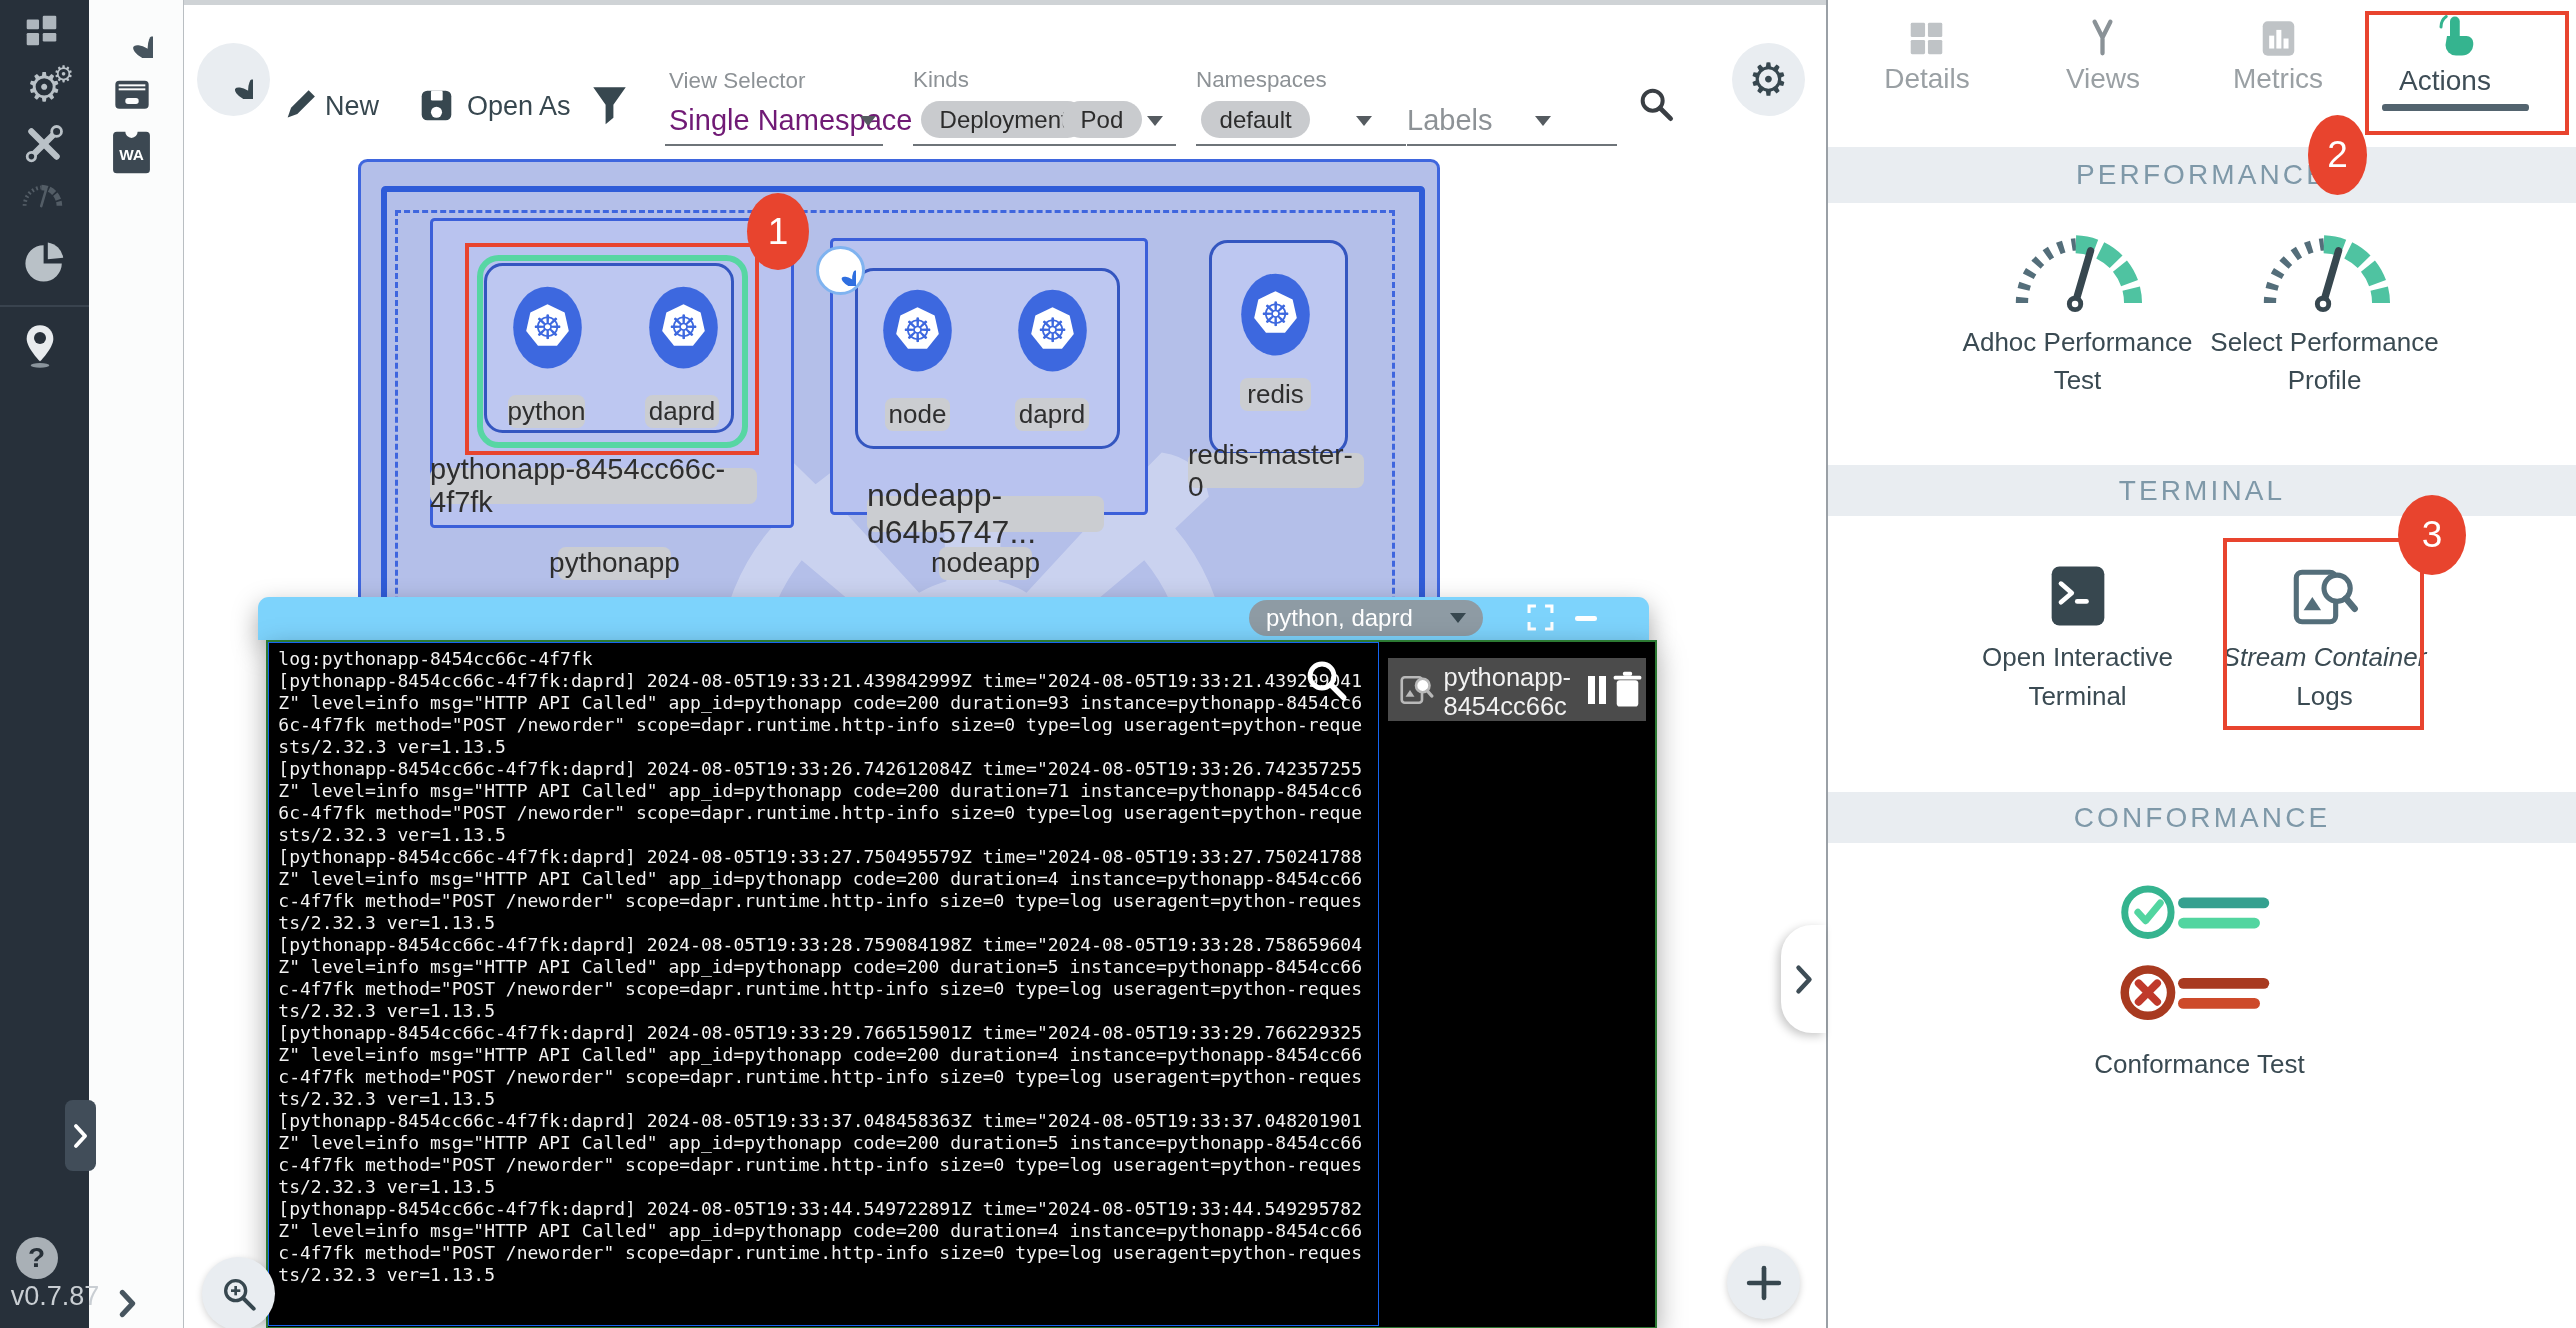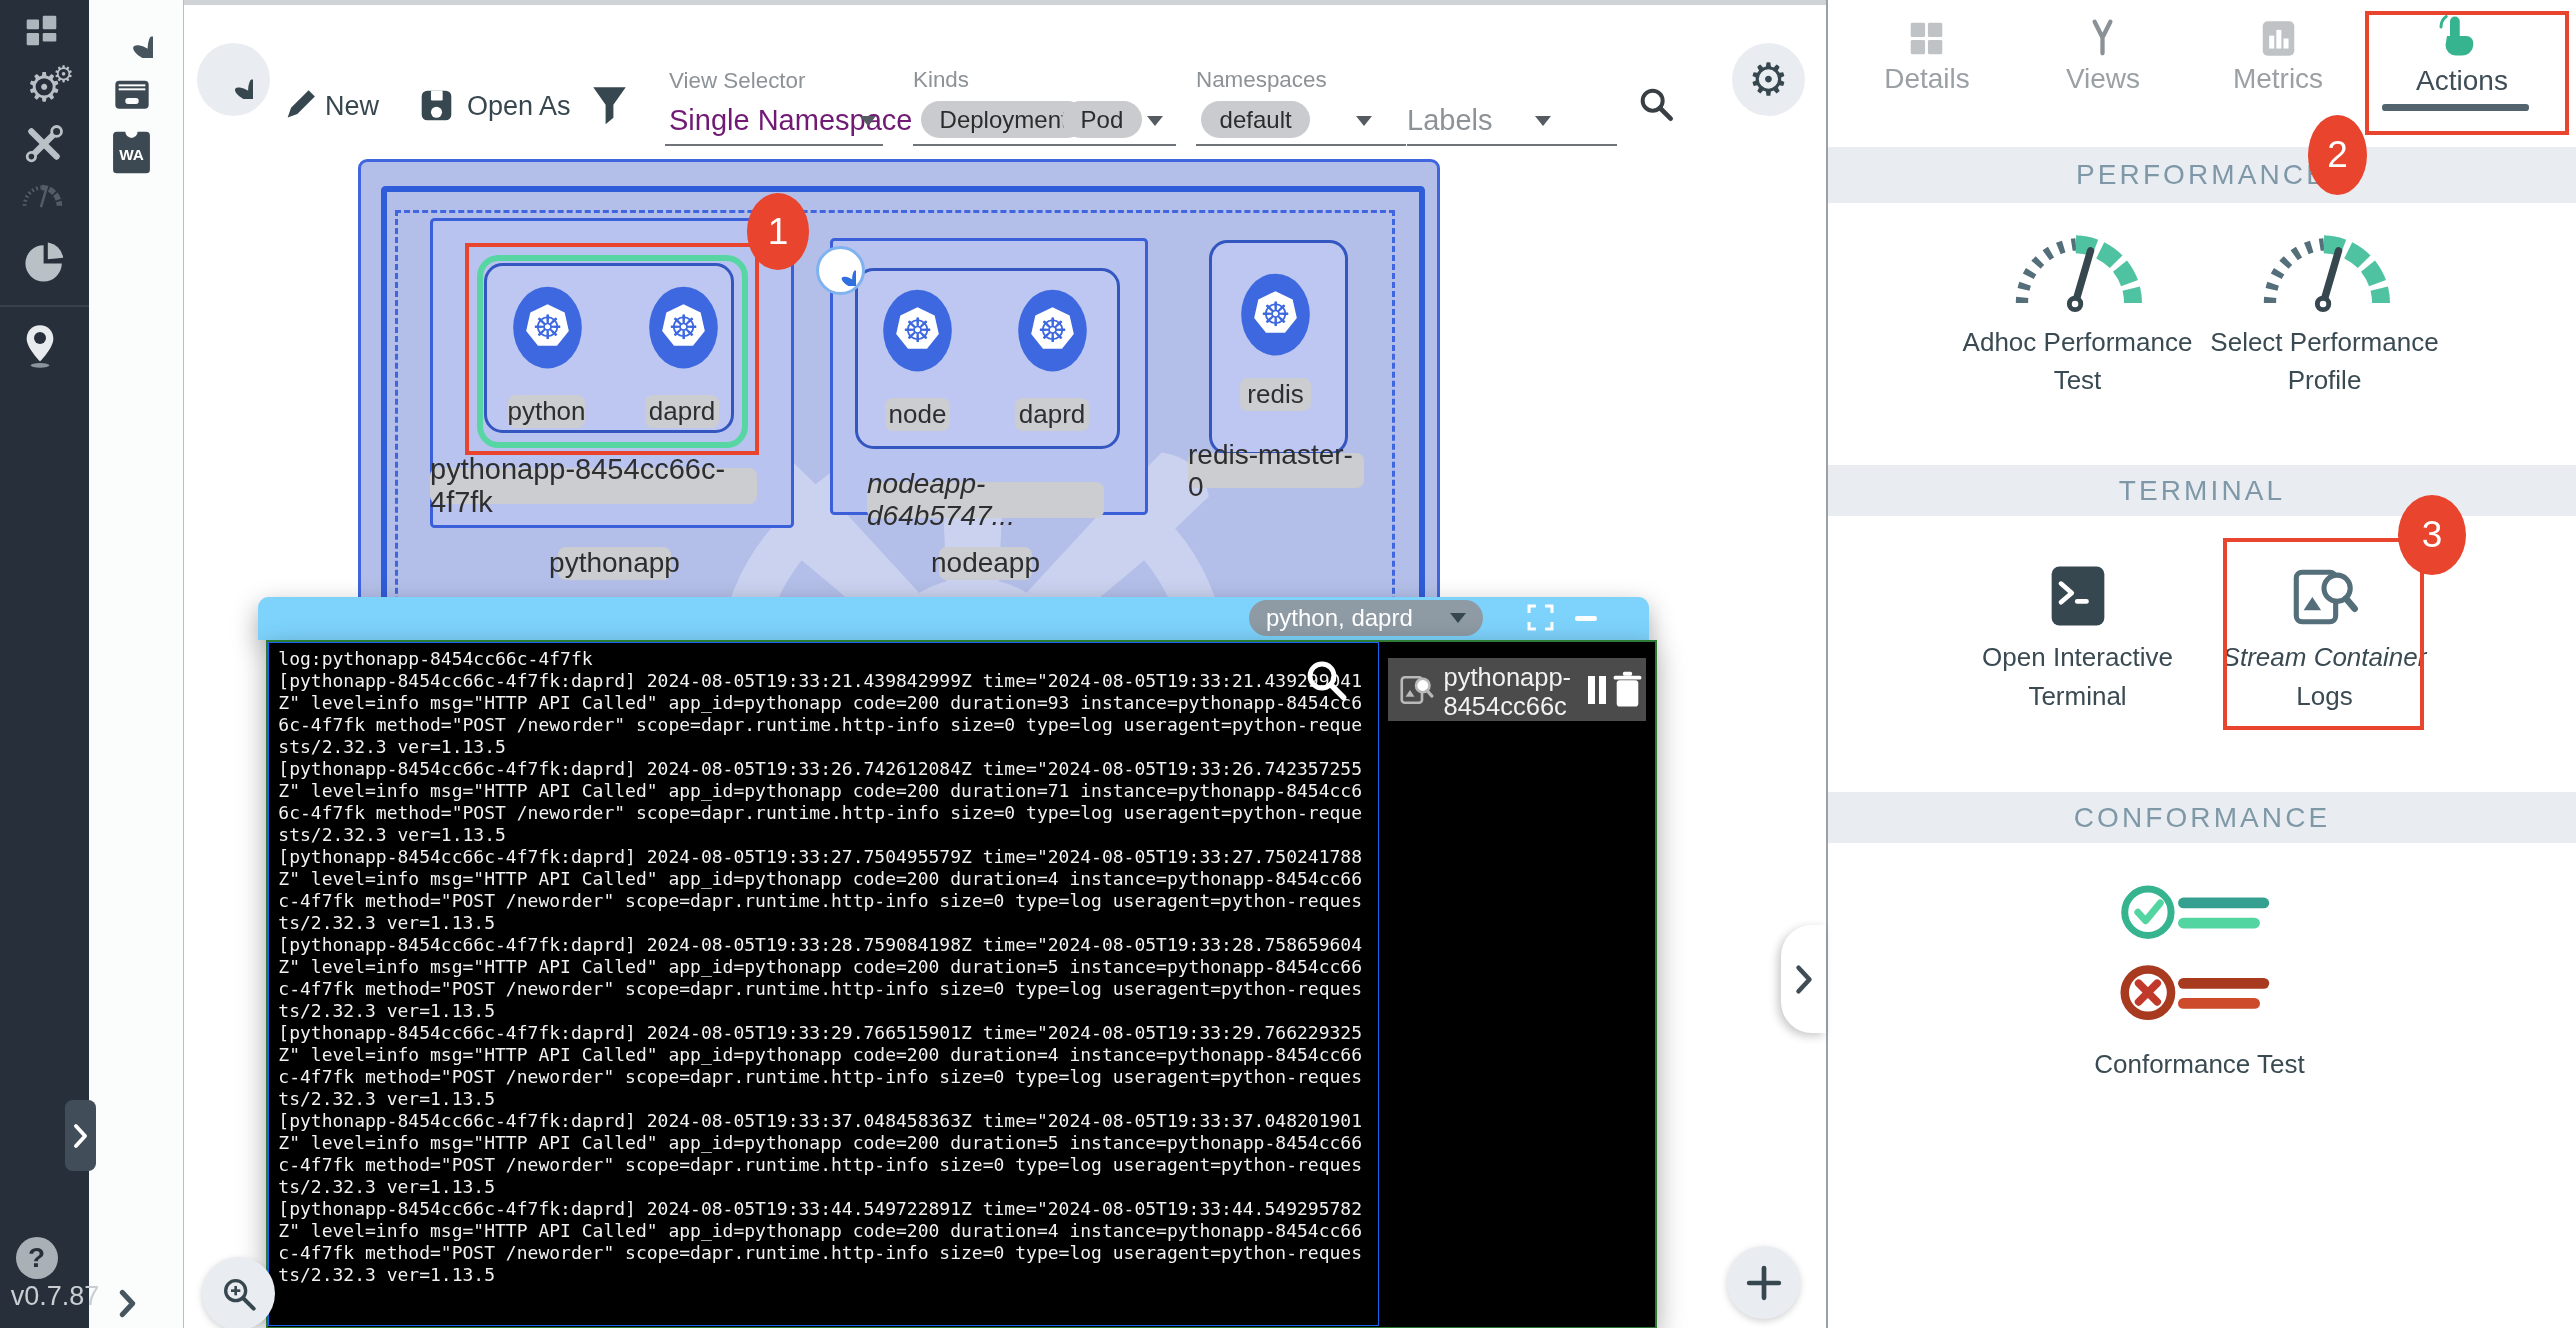--- a/index.html
+++ b/index.html
@@ -271,21 +271,21 @@
         <use href="#kwheel"></use>
       </svg>
     </div>
   <div class="abs" style="left:1016px;top:288px;width:73px;height:88px;z-index:6;">
     <svg width="73" height="88" viewBox="0 0 100 120">
         <use href="#kwheel"></use>
       </svg>
     </div>
   <div class="abs kchip" style="left:885px;top:398px;width:65px;height:32.5px;font-size:26px;z-index:6;">node</div>
   <div class="abs kchip" style="left:1015px;top:398px;width:74px;height:32.5px;font-size:26px;z-index:6;">daprd</div>
-  <div class="abs kchip" style="left:867px;top:482px;width:237px;height:36px;font-size:28px;z-index:6;font-style:italic;">nodeapp-d64b5747...</div>
+  <div class="abs kchip" style="left:867px;top:496px;width:237px;height:36px;font-size:32px;z-index:6;">nodeapp-d64b5747...</div>
   <div class="abs kchip" style="left:939px;top:547px;width:93px;height:32.5px;font-size:28px;z-index:6;">nodeapp</div>
 
   <div class="abs podbox" style="left:1209px;top:240px;width:133px;height:209px;z-index:3;"></div>
   <div class="abs" style="left:1239px;top:272px;width:73px;height:88px;z-index:6;">
     <svg width="73" height="88" viewBox="0 0 100 120">
         <use href="#kwheel"></use>
       </svg>
     </div>
   <div class="abs kchip" style="left:1240px;top:378px;width:71px;height:32.5px;font-size:26px;z-index:6;">redis</div>
   <div class="abs kchip" style="left:1188px;top:453px;width:176px;height:35px;font-size:28px;z-index:6;">redis-master-0</div>
@@ -395,21 +395,21 @@
     </div>
     <div class="abs rp-tab-label" style="left:365px;top:63px;width:170px;">Metrics</div>
 
     <div class="abs" style="left:604px;top:12.4px;width:46px;height:50px;">
       <svg width="45" height="48" viewBox="0 0 60 64">
         <path d="M12 20 a17 17 0 0 1 7 -14" stroke="#35b48f" stroke-width="4" fill="none" stroke-linecap="round"></path>
         <rect x="24" y="6" width="13" height="36" rx="6.5" fill="#35b48f"></rect>
         <path d="M20 32 h26 a9 9 0 0 1 9 9 v2 a15 15 0 0 1 -15 15 h-8 a14 14 0 0 1 -14 -14 z" fill="#35b48f"></path>
         </svg>
     </div>
-    <div class="abs rp-tab-label active" style="left:541px;top:65px;width:170px;padding-left:8px;">Actions</div>
+    <div class="abs rp-tab-label active" style="left:524px;top:65px;width:170px;padding-left:8px;">Actions</div>
     <div class="abs" style="left:554px;top:104px;width:147px;height:7px;background:#53646f;border-radius:3.1px;"></div>
     <div class="abs redbox" style="left:537px;top:10.8px;width:196px;height:116px;background:transparent;"></div>
     <div class="badge abs" style="left:480px;top:115px;width:59px;height:80px;">2</div>
 
     <div class="abs band" style="left:0;top:147px;width:748px;height:56px;">PERFORMANCE</div>
     <div class="abs" style="left:176px;top:223px;width:147px;height:94px;">
       <svg width="147" height="94" viewBox="0 0 180 115">
           <use href="#gauge"></use>
         </svg>
       </div>

